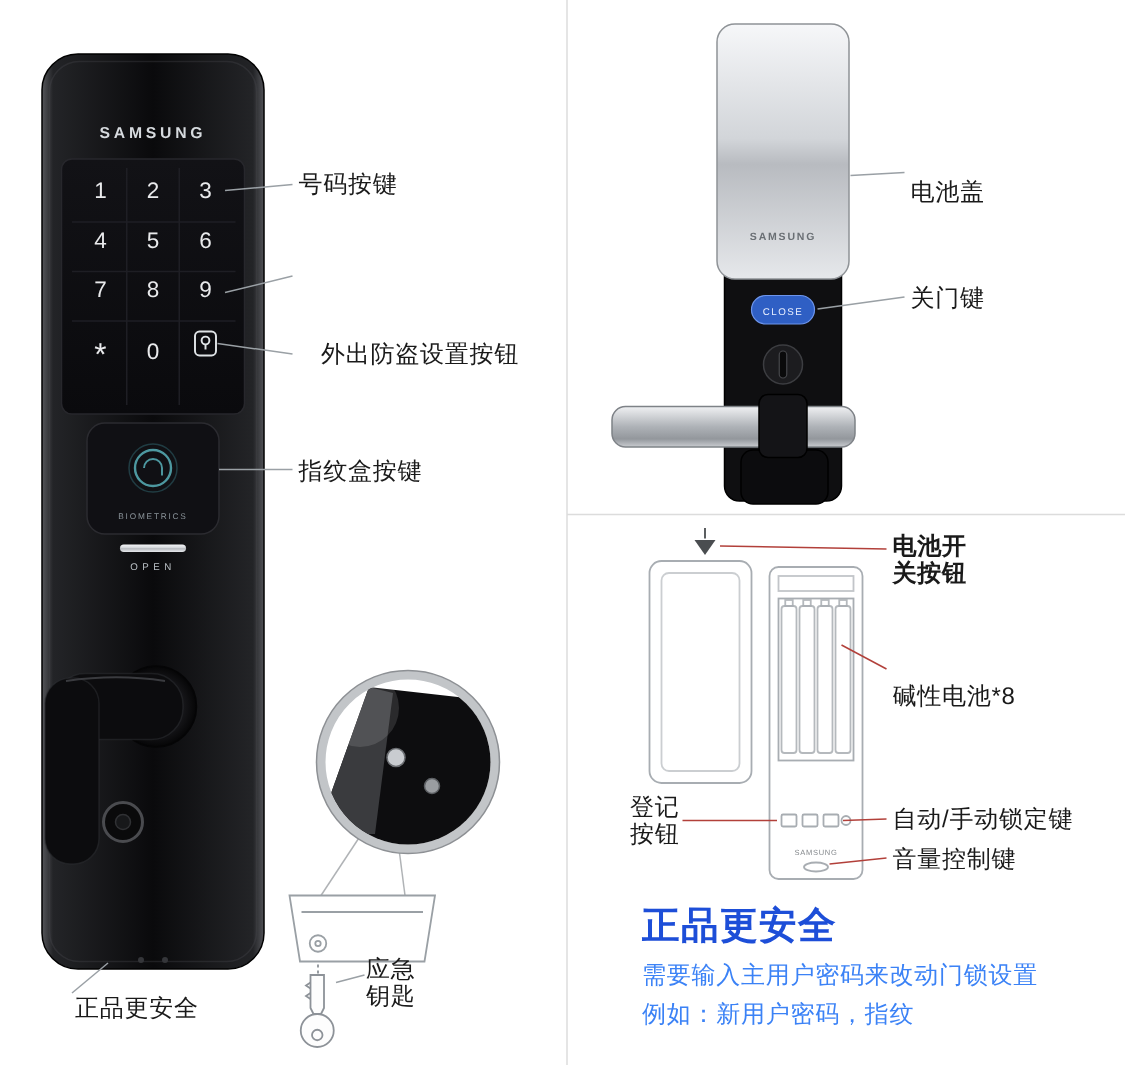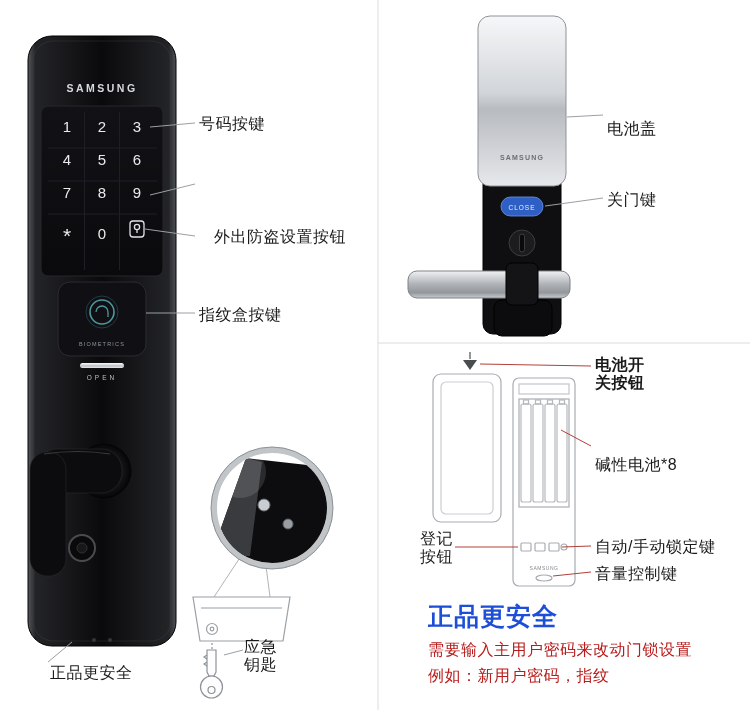--- a/index.html
+++ b/index.html
@@ -9,21 +9,21 @@
   }
   #stage svg{position:absolute;left:0;top:0;}
   .label{
     position:absolute;font-size:16px;color:#1a1a1a;line-height:18px;
     white-space:pre-line;letter-spacing:.5px;
   }
   .title{
     position:absolute;font-size:25px;font-weight:bold;color:#1d4ed8;letter-spacing:1px;
   }
   .info-line{
-    position:absolute;font-size:16px;color:#b91c1c;letter-spacing:.5px;
+    position:absolute;font-size:16px;color:#3b82f6;letter-spacing:.5px;
   }
 </style>
 </head>
 <body>
 
 <div id="stage">
 
   <svg width="750" height="710" viewBox="0 0 750 710" xmlns="http://www.w3.org/2000/svg">
     <defs>
       <linearGradient id="gLock" x1="0" y1="0" x2="1" y2="0">

